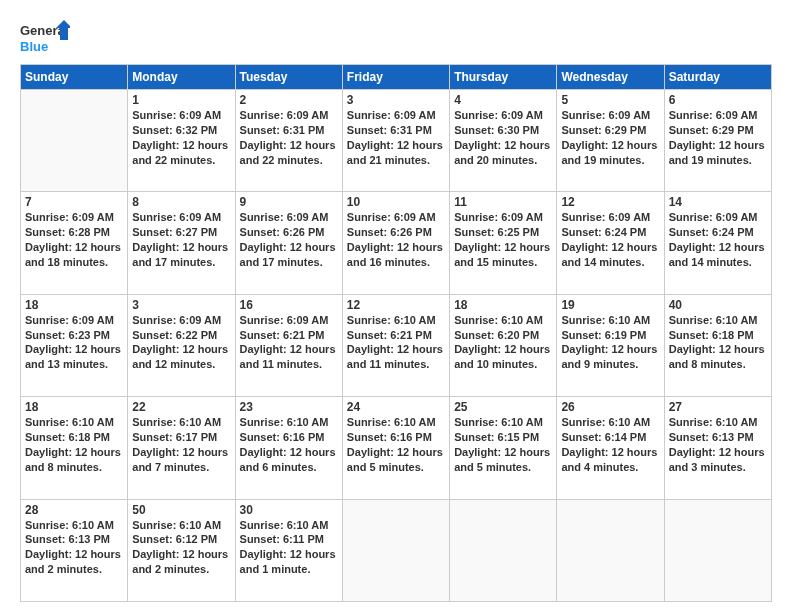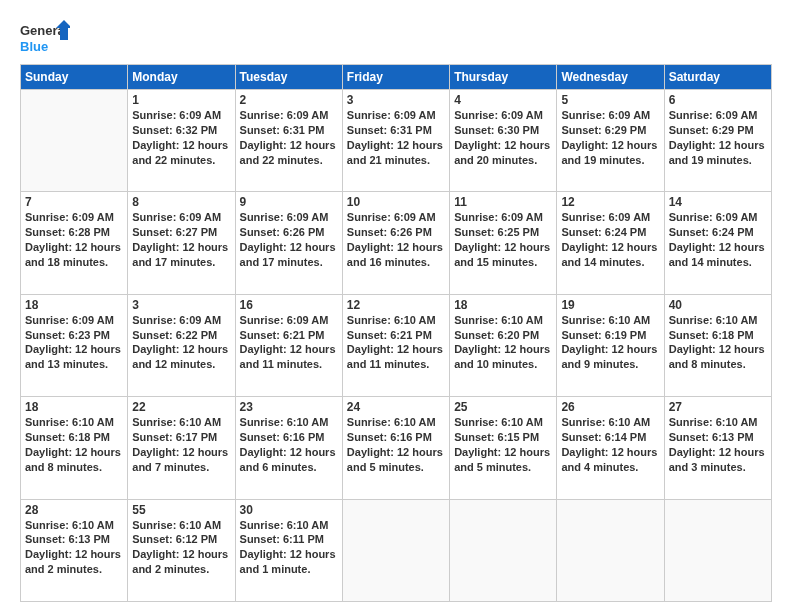--- a/index.html
+++ b/index.html
@@ -312,21 +312,21 @@
         </tr>
         <tr>
           <td>
             <span class="day-num">28</span>
             <div class="day-info" style="white-space: pre-line;">Sunrise: 6:10 AM
 Sunset: 6:13 PM
 Daylight: 12 hours
 and 2 minutes.</div>
           </td>
           <td>
-            <span class="day-num">55</span>
+            <span class="day-num">50</span>
             <div class="day-info" style="white-space: pre-line;">Sunrise: 6:10 AM
 Sunset: 6:12 PM
 Daylight: 12 hours
 and 2 minutes.</div>
           </td>
           <td>
             <span class="day-num">30</span>
             <div class="day-info" style="white-space: pre-line;">Sunrise: 6:10 AM
 Sunset: 6:11 PM
 Daylight: 12 hours

